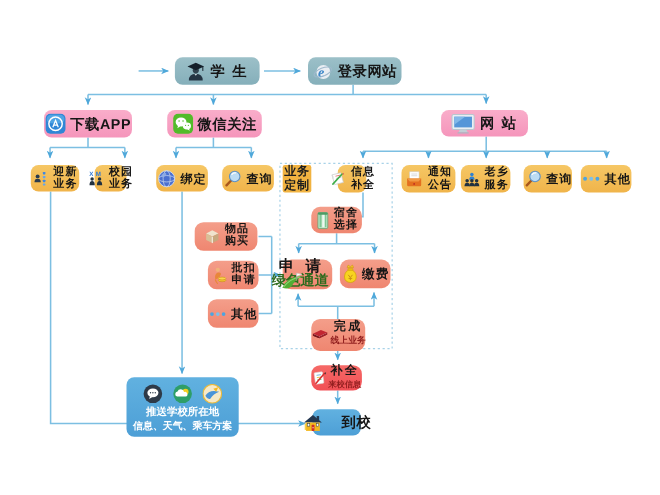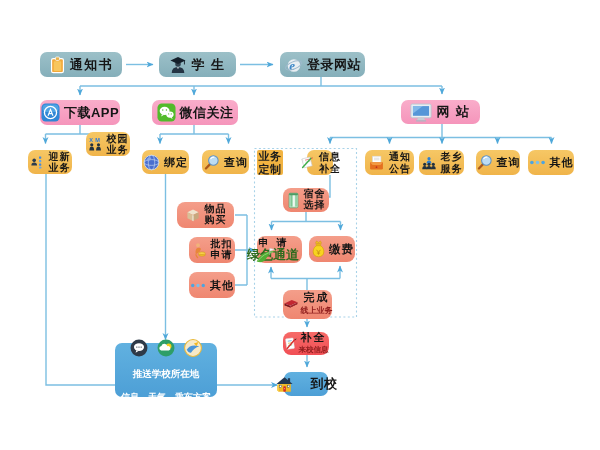--- a/index.html
+++ b/index.html
@@ -19,21 +19,21 @@
   .two{display:flex;flex-direction:column;align-items:center;font-size:10px;line-height:11.5px;
        letter-spacing:1px;white-space:nowrap;}
   .two span{display:block;}
   .sm1{font-size:11px;letter-spacing:1px;white-space:nowrap;}
   .biglabel{position:absolute;z-index:3;background:#f1b341;color:#1d1d1d;font-weight:bold;
        font-size:11px;line-height:12.5px;letter-spacing:0.5px;display:flex;flex-direction:column;
        align-items:center;justify-content:center;border-radius:2px;}
   .sub-green{color:#2e6b1e;font-size:13px;letter-spacing:0;}
   .sub-red{color:#8f1d1d;font-size:8px;letter-spacing:0;}
   .l1big{font-size:11.5px;letter-spacing:2px;}
-  .pushbox{flex-direction:column;gap:12px;color:#ffffff;font-weight:bold;font-family:Liberation Serif, serif;}
+  .pushbox{flex-direction:column;gap:2px;color:#ffffff;font-weight:bold;}
   .pushicons{display:flex;gap:9px;align-items:center;margin-top:2px;}
   .pushtext{font-size:9.5px;line-height:11px;letter-spacing:0;text-align:center;white-space:nowrap;}
   .ic{flex:0 0 auto;display:block;}
 </style>
 </head>
 <body>
 
 <div id="stage">
 
 <svg class="wires" width="600" height="450" viewBox="0 0 600 450">
@@ -71,28 +71,20 @@
     <path d="M307,313 V327" marker-end="url(#ar)"></path>
     <path d="M307,355 V367" marker-end="url(#ar)"></path>
     <path d="M235,215 H247 M235,250 H247 M235,285 H247 M247,215 V285"></path>
     <path d="M247,250 H255" marker-end="url(#ar)"></path>
     <path d="M165.5,174 V339.5" marker-end="url(#ar)"></path>
     <path d="M46,174 V385 H277.5" marker-end="url(#ar)"></path>
   </g>
   <rect x="254.5" y="148.5" width="102" height="168.5" fill="none" stroke="#a8d2e8" stroke-width="1.1" stroke-dasharray="2 2.4"></rect>
 </svg>
 
-<div class="node teal" style="left:40px;top:52px;width:82px;height:25px">
-  <svg class="ic" width="17" height="18" viewBox="0 0 20 20">
-    <rect x="3" y="2.5" width="14" height="16.5" rx="2" fill="#f2a93b" stroke="#ffffff" stroke-width="1.4"></rect>
-    <rect x="5.6" y="5.5" width="8.8" height="11.5" rx="1" fill="#f8c65d"></rect>
-    <rect x="7.6" y="0.6" width="4.8" height="4" rx="1.2" fill="#e7b04a" stroke="#ffffff" stroke-width="0.9"></rect>
-  </svg>
-  <span class="lbl1">通知书</span>
-</div>
 
 <div class="node teal" style="left:159px;top:52px;width:77px;height:25px">
   <svg class="ic" width="18" height="18" viewBox="0 0 20 20">
     <path d="M3,19 Q3,12.2 10,12.2 Q17,12.2 17,19 Z" fill="#243443"></path>
     <circle cx="10" cy="8.8" r="3.1" fill="#31424f"></circle>
     <polygon points="10,1.2 18.4,5 10,8.8 1.6,5" fill="#141f2a"></polygon>
     <rect x="16.6" y="5" width="1" height="4.4" fill="#141f2a"></rect>
     <path d="M8.6,12.4 L10,14.4 L11.4,12.4 Z" fill="#cfd8de"></path>
   </svg>
   <span class="lbl1">学 生</span>
@@ -151,21 +143,21 @@
     <rect x="12" y="7.2" width="3" height="3" rx="0.6" fill="#63a5ec"></rect>
     <rect x="12" y="11.9" width="3" height="3" rx="0.6" fill="#3f87e0"></rect>
     <rect x="12" y="16.4" width="3" height="2.4" rx="0.6" fill="#63a5ec"></rect>
   </svg>
   <span class="two">
         <span>迎新</span>
         <span>业务</span>
       </span>
 </div>
 
-<div class="node orange" style="left:86px;top:132px;width:44px;height:24px">
+<div class="node orange" style="left:86px;top:150px;width:29px;height:24px">
   <svg class="ic" width="15" height="16" viewBox="0 0 20 20">
     <text x="1.5" y="7" font-size="7.5" font-weight="bold" fill="#2f7ad8" font-family="sans-serif">X</text>
     <text x="9.5" y="7" font-size="7.5" font-weight="bold" fill="#2f7ad8" font-family="sans-serif">M</text>
     <circle cx="5" cy="11" r="2.1" fill="#22313f"></circle>
     <path d="M1.8,18.6 Q1.8,13.4 5,13.4 Q8.2,13.4 8.2,18.6 Z" fill="#22313f"></path>
     <circle cx="14" cy="11" r="2.1" fill="#22313f"></circle>
     <path d="M10.8,18.6 Q10.8,13.4 14,13.4 Q17.2,13.4 17.2,18.6 Z" fill="#22313f"></path>
   </svg>
   <span class="two">
         <span>校园</span>
@@ -313,21 +305,21 @@
 </div>
 
 <div class="node salmon" style="left:257px;top:236px;width:45px;height:27px;gap:2px;justify-content:flex-end;padding-right:3px;box-sizing:border-box">
   <svg class="ic" width="22" height="22" viewBox="0 0 20 20" style="position:absolute;left:-2px;bottom:-4px">
     <path d="M1.5,15 Q6,5 18,5.5 Q12,8.5 10,12.5 Q7.5,17 1.5,15 Z" fill="#51ad33"></path>
     <path d="M2.5,14.5 Q8,7.5 16,6.2" fill="none" stroke="#8fd276" stroke-width="0.9"></path>
     <line x1="13.4" y1="3" x2="13.4" y2="9" stroke="#9a9a9a" stroke-width="0.8"></line>
     <polygon points="13.4,3 17.6,4 13.4,5.6" fill="#ffffff" stroke="#cccccc" stroke-width="0.5"></polygon>
   </svg>
   <span class="two" style="letter-spacing:0">
-    <span class="l1big" style="font-size:10px;letter-spacing:1px">申 请</span>
+    <span class="l1big" style="font-size:14px;letter-spacing:1px">申 请</span>
     <span class="sub-green">绿色通道</span>
   </span>
 </div>
 
 <div class="node salmon" style="left:309px;top:236px;width:46px;height:26px;gap:2px">
   <svg class="ic" width="17" height="18" viewBox="0 0 20 22">
     <path d="M10,6.5 C5.5,6.5 3.5,11 3.5,14.5 C3.5,18.5 6.5,20.5 10,20.5 C13.5,20.5 16.5,18.5 16.5,14.5 C16.5,11 14.5,6.5 10,6.5 Z" fill="#f8d41f" stroke="#d8a612" stroke-width="1"></path>
     <rect x="7.2" y="4.6" width="5.6" height="2.4" rx="1" fill="#ecbc16" stroke="#d8a612" stroke-width="0.7"></rect>
     <path d="M6.4,4 L7.6,1.2 L10,3 L12.4,1.2 L13.6,4 Z" fill="#f6c62c" stroke="#cf9a10" stroke-width="0.7"></path>
     <path d="M7.6,12 L10,15 L12.4,12 M10,15 V18 M8,16 H12" fill="none" stroke="#c79016" stroke-width="1.1"></path>

